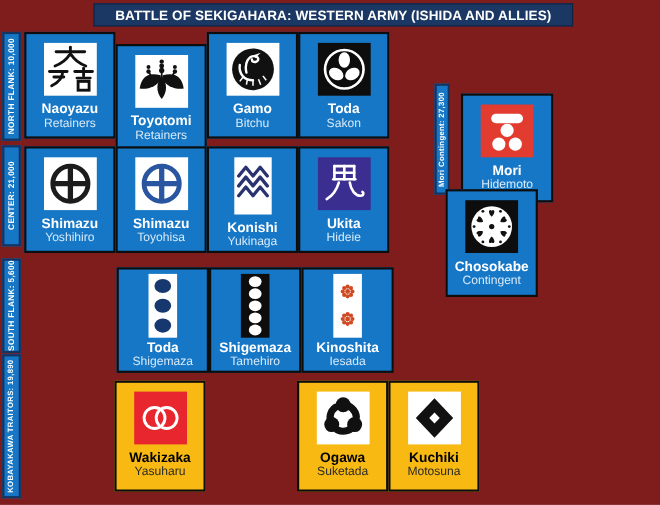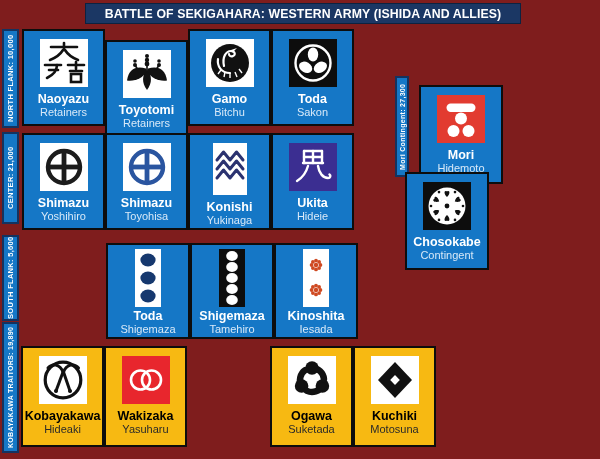--- a/index.html
+++ b/index.html
@@ -251,39 +251,20 @@
               <circle cx="-4.4" cy="0" r="1.9"></circle>
               <circle cx="-3.1" cy="-3.1" r="1.9"></circle>
           </g>
         </g>
       </svg>
     </div>
     <div class="name">Kinoshita</div>
     <div class="sub">Iesada</div>
   </div>
 
-  <div class="card yellow" style="left:21px;top:346px;width:83px;height:101px">
-    <div class="mon sq bg-white">
-      <svg width="46" height="46" viewBox="0 0 46 46">
-        <circle cx="23" cy="23" r="17.8" fill="none" stroke="#111" stroke-width="3.2"></circle>
-        <g stroke="#111" stroke-width="3" fill="none" stroke-linecap="round">
-          <path d="M16 34 L23 15"></path>
-            <path d="M23 15 C20 7 12 6 8 11"></path>
-          <path d="M30 34 L23.5 15"></path>
-            <path d="M23.5 15 C26.5 7 34.5 6 38.5 11"></path>
-        </g>
-        <g fill="#111">
-            <circle cx="16" cy="34" r="2"></circle>
-            <circle cx="30" cy="34" r="2"></circle>
-          </g>
-      </svg>
-    </div>
-    <div class="name">Kobayakawa</div>
-    <div class="sub">Hideaki</div>
-  </div>
 
   <div class="card yellow" style="left:104px;top:346px;width:83px;height:101px">
     <div class="mon sq bg-red">
       <svg width="46" height="46" viewBox="0 0 46 46">
         <circle cx="17.5" cy="23" r="9.5" fill="none" stroke="#fff" stroke-width="2.6"></circle>
         <circle cx="28.5" cy="23" r="9.5" fill="none" stroke="#fff" stroke-width="2.6"></circle>
       </svg>
     </div>
     <div class="name">Wakizaka</div>
     <div class="sub">Yasuharu</div>

